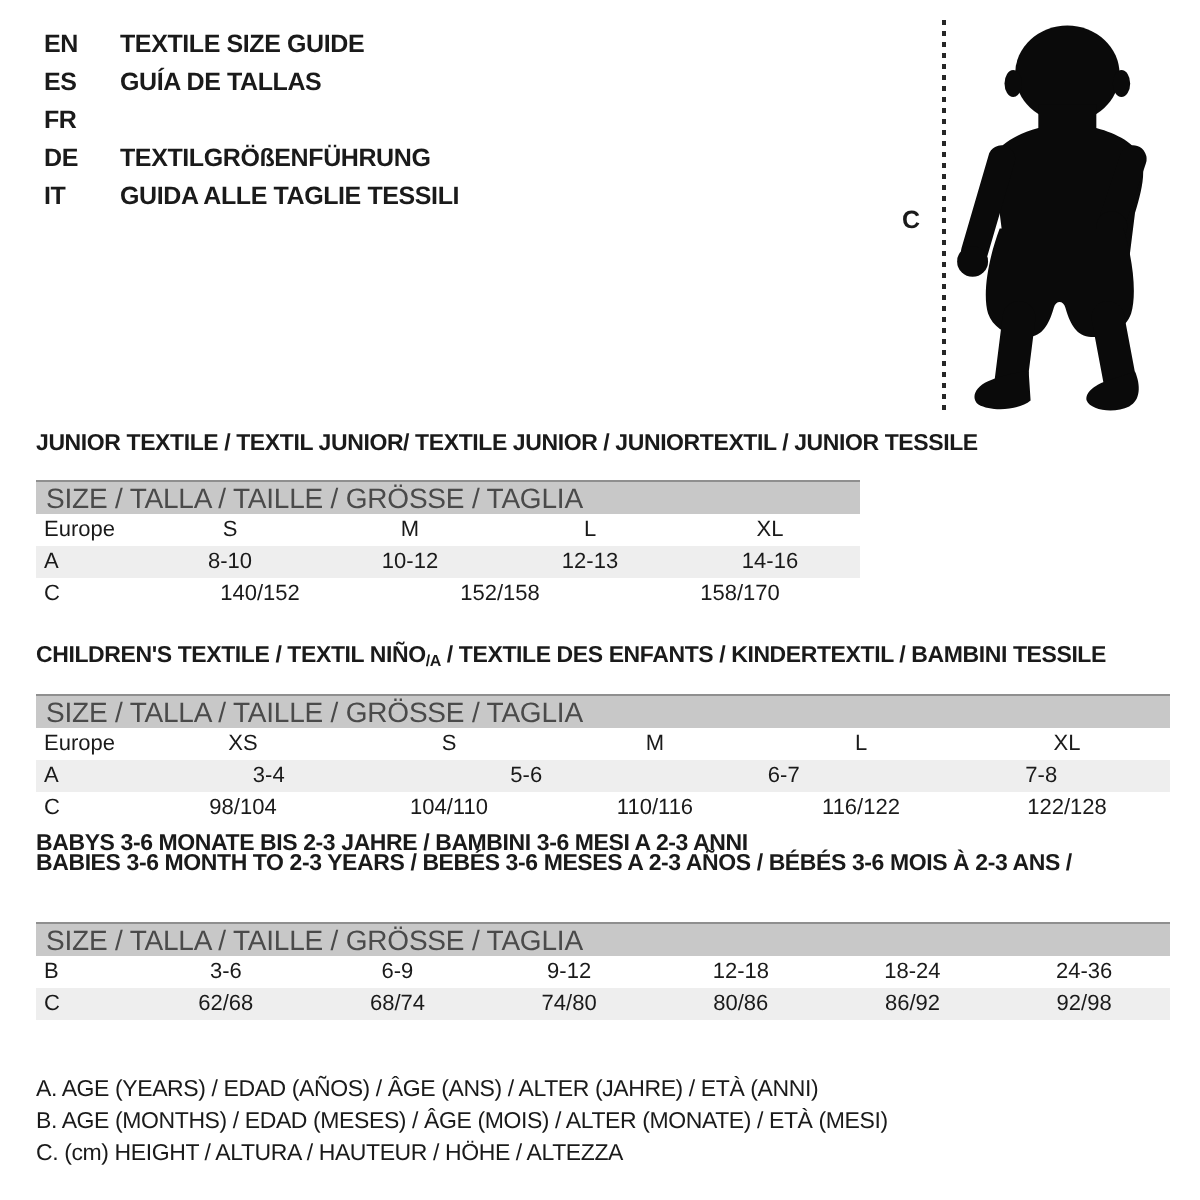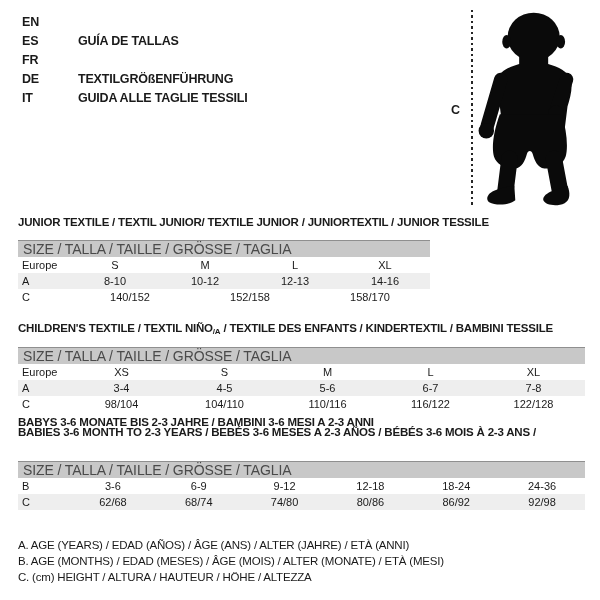--- a/index.html
+++ b/index.html
@@ -6,21 +6,21 @@
   body{
     width:600px;height:600px;position:relative;background:#ffffff;
     font-family:"Liberation Sans","DejaVu Sans",sans-serif;
     color:#1a1a1a;overflow:hidden;
     -webkit-font-smoothing:antialiased;
   }
   .abs{position:absolute;}
 
   
   .lang-list{left:22px;top:13px;}
-  .lang-row{display:flex;height:19px;line-height:19px;font-weight:700;font-size:12.5px;letter-spacing:-0.2px;gap:18px;}
+  .lang-row{display:flex;height:19px;line-height:19px;font-weight:700;font-size:12.5px;letter-spacing:-0.2px;}
   .lang-code{width:38px;}
   .lang-title{white-space:nowrap;}
 
   
   .measure-line{left:471px;top:10px;width:2px;height:198px;
     background:repeating-linear-gradient(to bottom,#262626 0 2.5px,transparent 2.5px 5.5px);}
   .height-label{left:451px;top:103px;font-weight:700;font-size:12.5px;}
   .silhouette{left:459px;top:6px;}
 
   
@@ -40,20 +40,21 @@
 
   
   .fnote{left:18px;font-weight:400;font-size:11.5px;letter-spacing:-0.2px;white-space:nowrap;height:16px;line-height:16px;}
 </style>
 </head>
 <body>
 
 <div class="abs lang-list">
   <div class="lang-row">
     <span class="lang-code">EN</span>
+    <span class="lang-title">TEXTILE SIZE GUIDE</span>
   </div>
   <div class="lang-row">
     <span class="lang-code">ES</span>
     <span class="lang-title">GUÍA DE TALLAS</span>
   </div>
   <div class="lang-row">
     <span class="lang-code">FR</span>
   </div>
   <div class="lang-row">
     <span class="lang-code">DE</span>
@@ -115,21 +116,20 @@
     <span class="lbl">Europe</span>
     <span class="cell">XS</span>
     <span class="cell">S</span>
     <span class="cell">M</span>
     <span class="cell">L</span>
     <span class="cell">XL</span>
   </div>
   <div class="trow alt">
     <span class="lbl">A</span>
     <span class="cell">3-4</span>
-    <span class="cell">4-5</span>
     <span class="cell">5-6</span>
     <span class="cell">6-7</span>
     <span class="cell">7-8</span>
   </div>
   <div class="trow">
     <span class="lbl">C</span>
     <span class="cell">98/104</span>
     <span class="cell">104/110</span>
     <span class="cell">110/116</span>
     <span class="cell">116/122</span>

